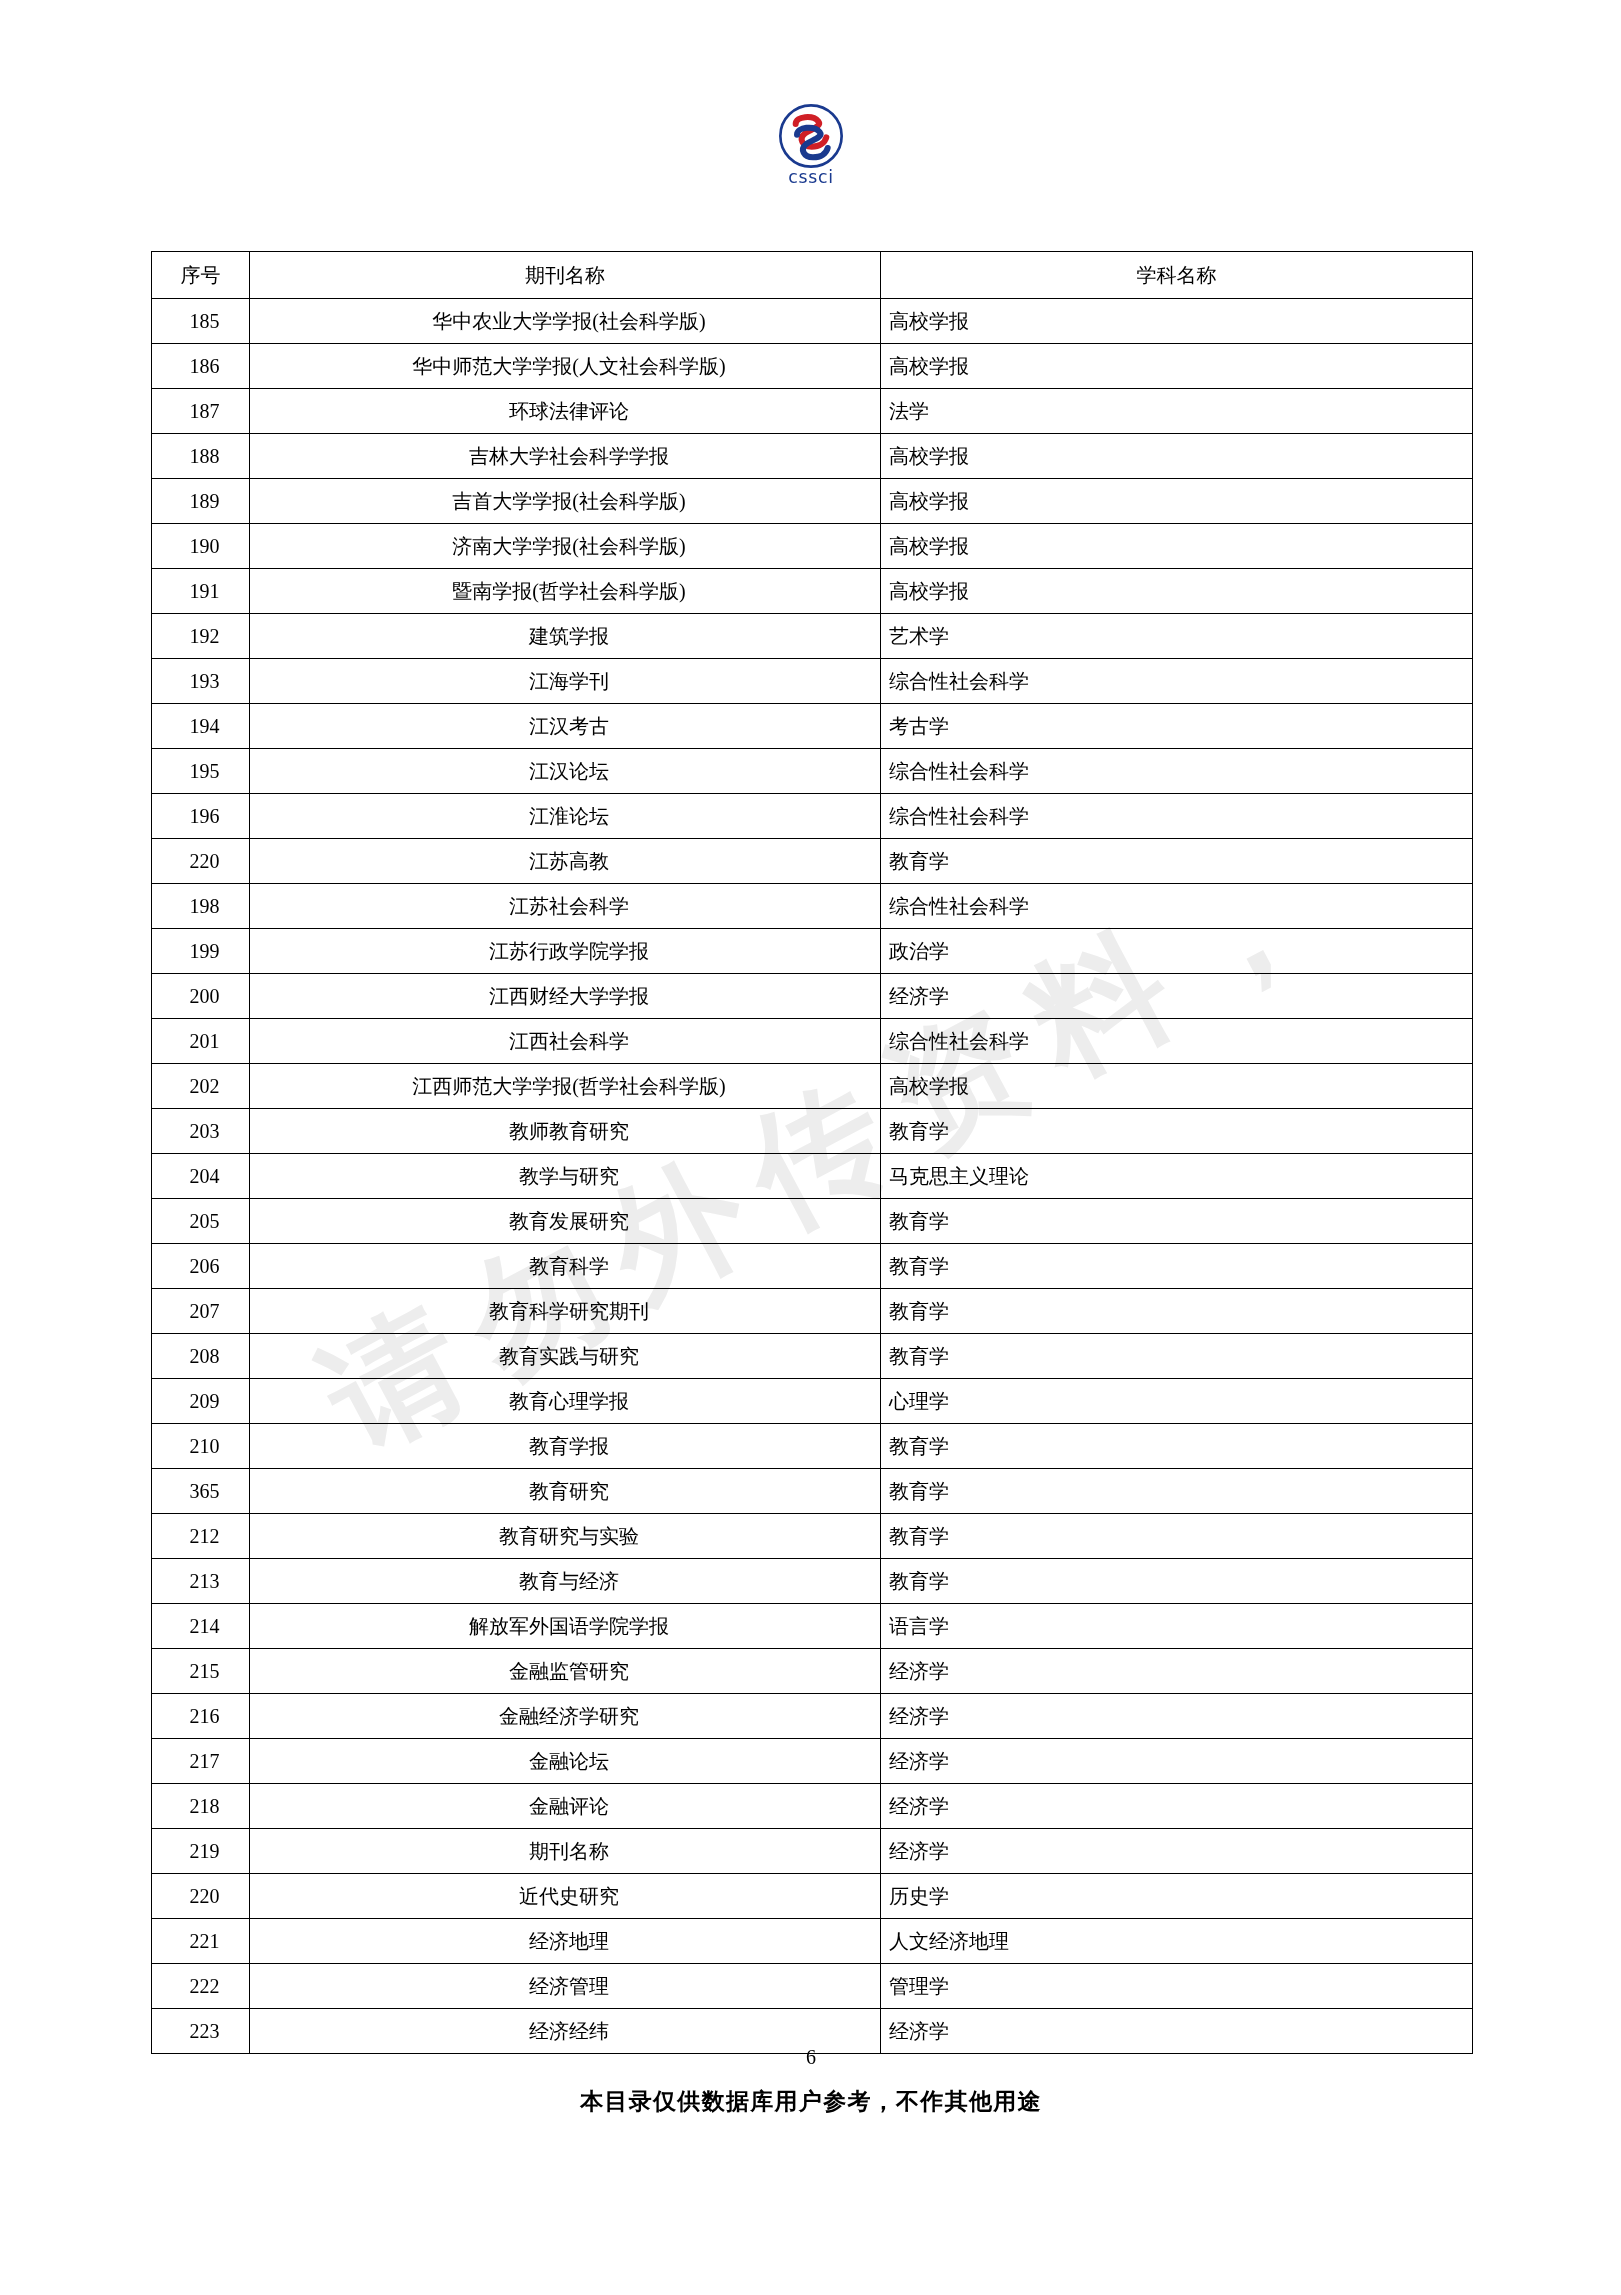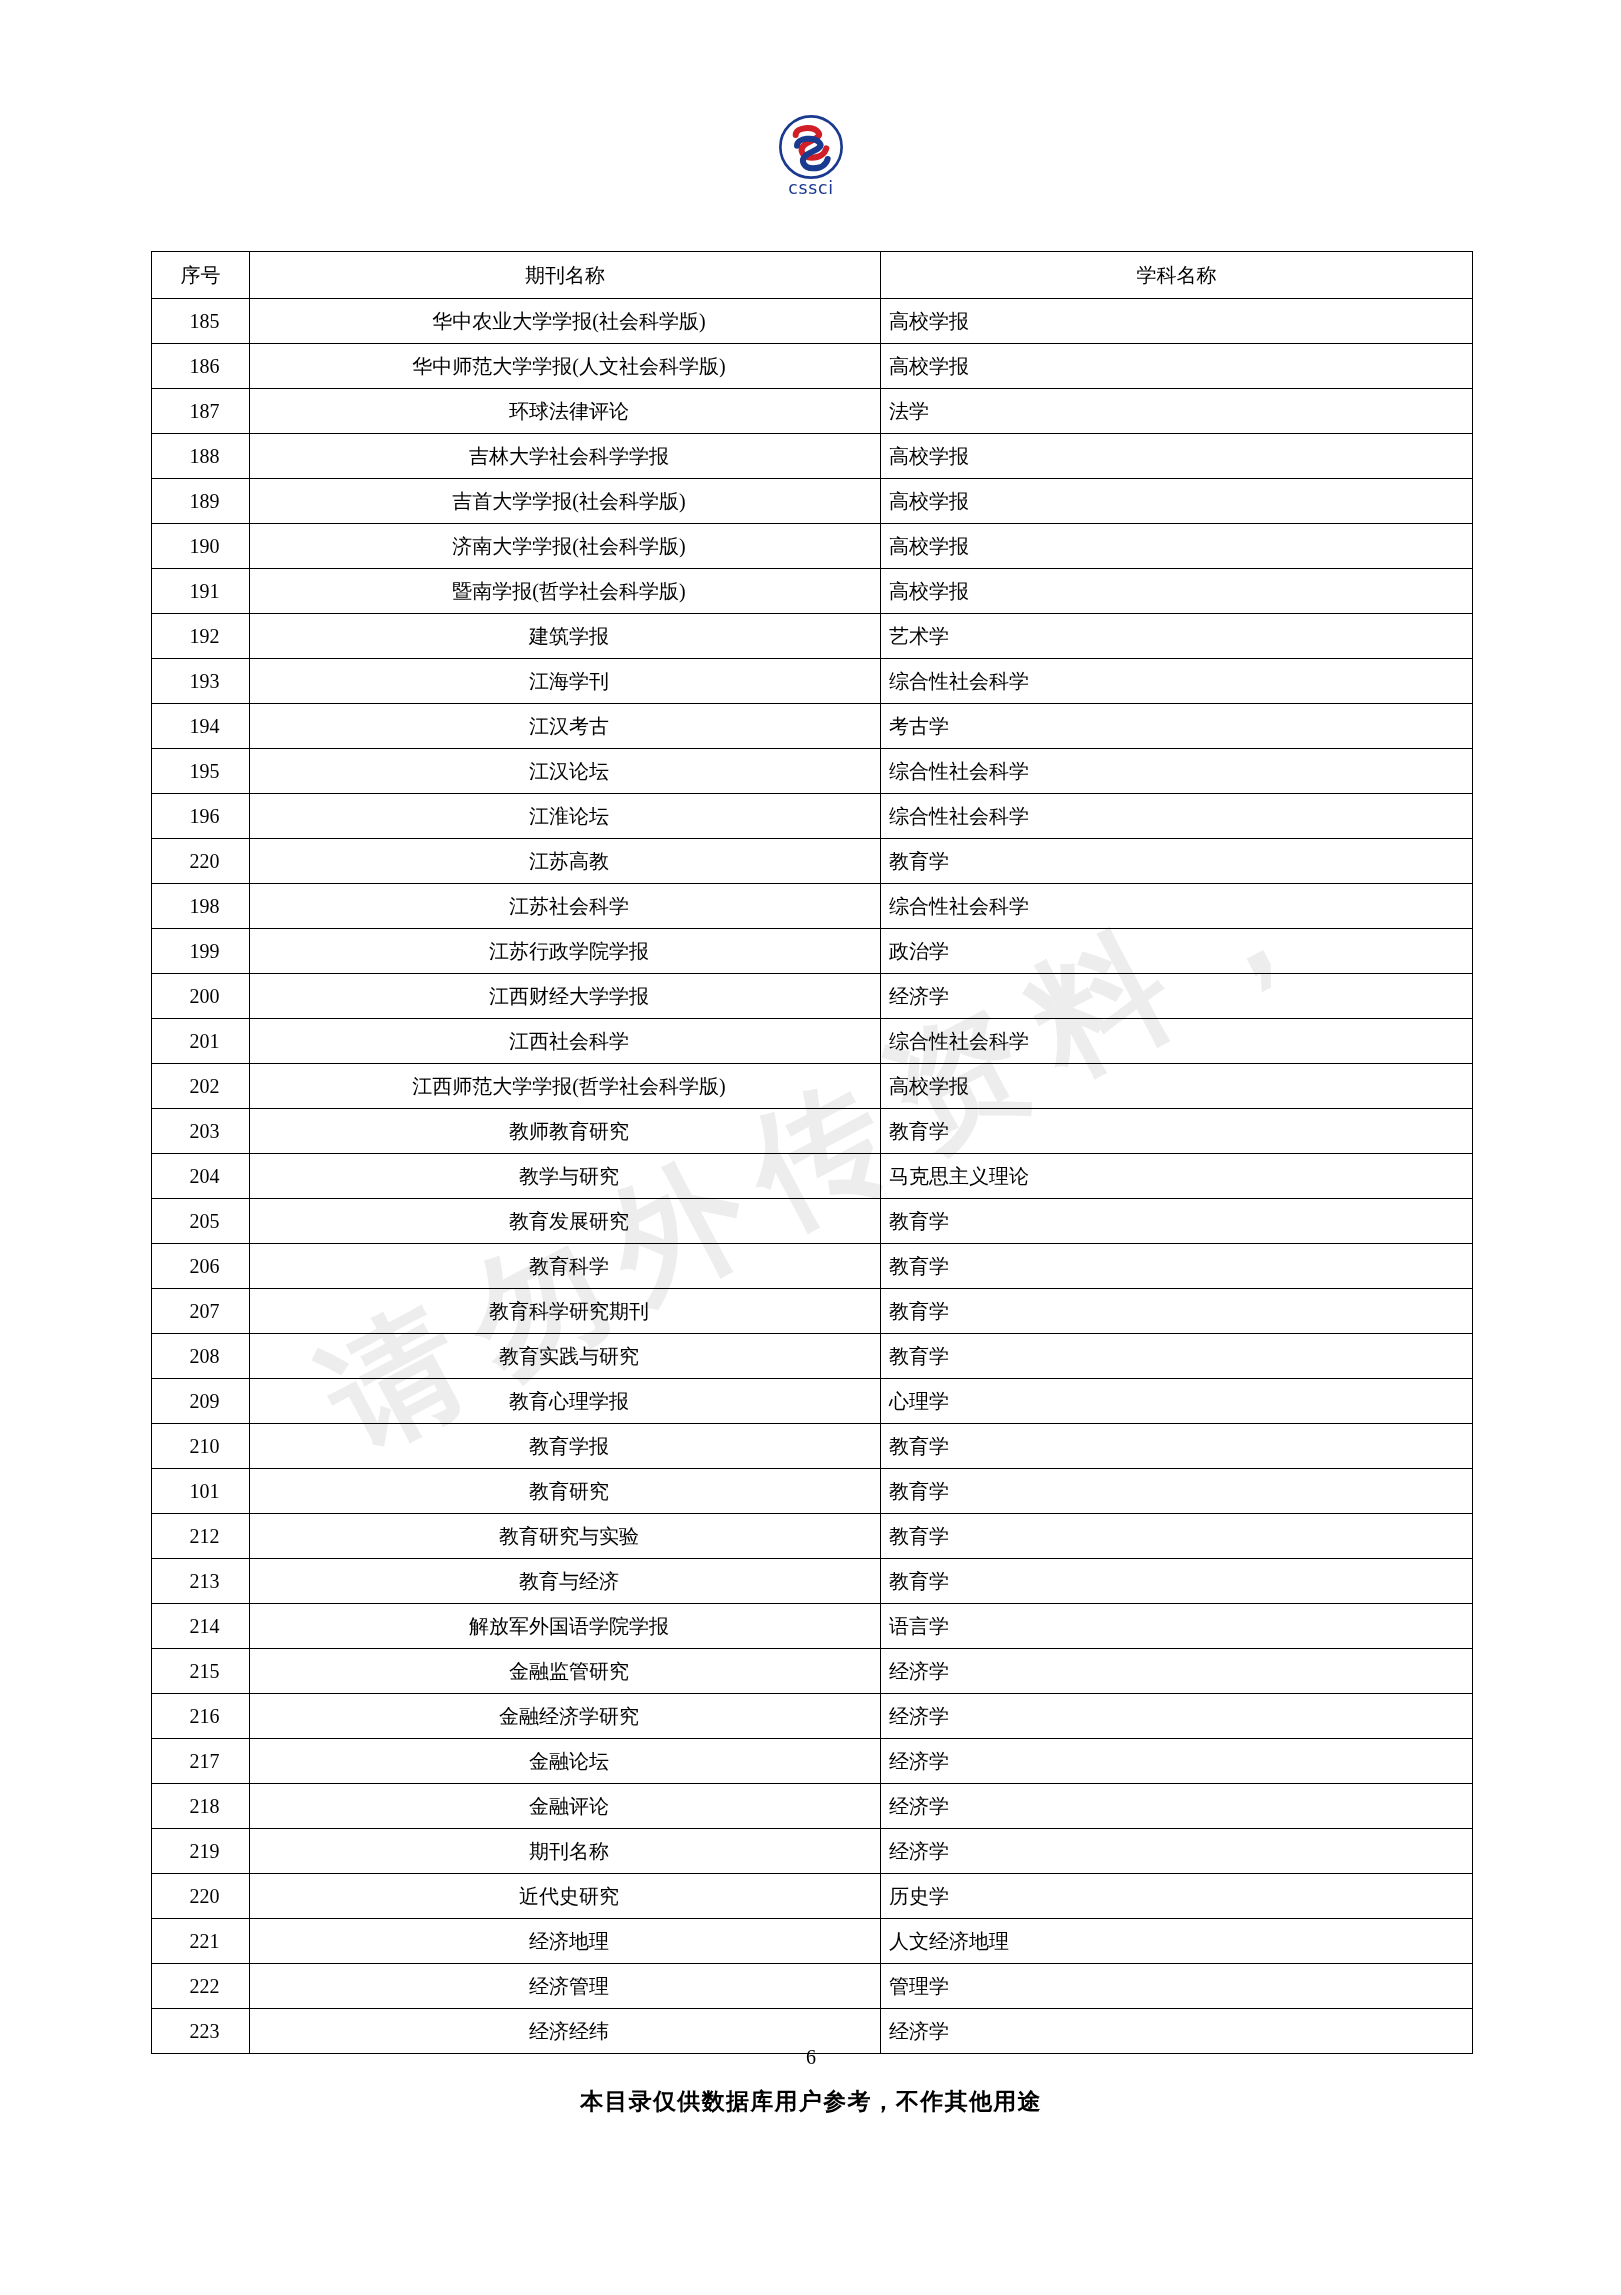--- a/index.html
+++ b/index.html
@@ -17,21 +17,21 @@
   .page {
     position: relative;
     width: 1622px;
     height: 2295px;
     box-sizing: border-box;
   }
 
   
   .logo-wrap {
     position: absolute;
-    top: 107px;
+    top: 96px;
     left: 0;
     width: 100%;
     display: flex;
     justify-content: center;
     align-items: center;
   }
   .logo {
     width: 100px;
     height: 100px;
     position: relative;
@@ -282,21 +282,21 @@
             <td class="num">209</td>
             <td class="name">教育心理学报</td>
             <td class="subject">心理学</td>
           </tr>
           <tr>
             <td class="num">210</td>
             <td class="name">教育学报</td>
             <td class="subject">教育学</td>
           </tr>
           <tr>
-            <td class="num">101</td>
+            <td class="num">365</td>
             <td class="name">教育研究</td>
             <td class="subject">教育学</td>
           </tr>
           <tr>
             <td class="num">212</td>
             <td class="name">教育研究与实验</td>
             <td class="subject">教育学</td>
           </tr>
           <tr>
             <td class="num">213</td>

